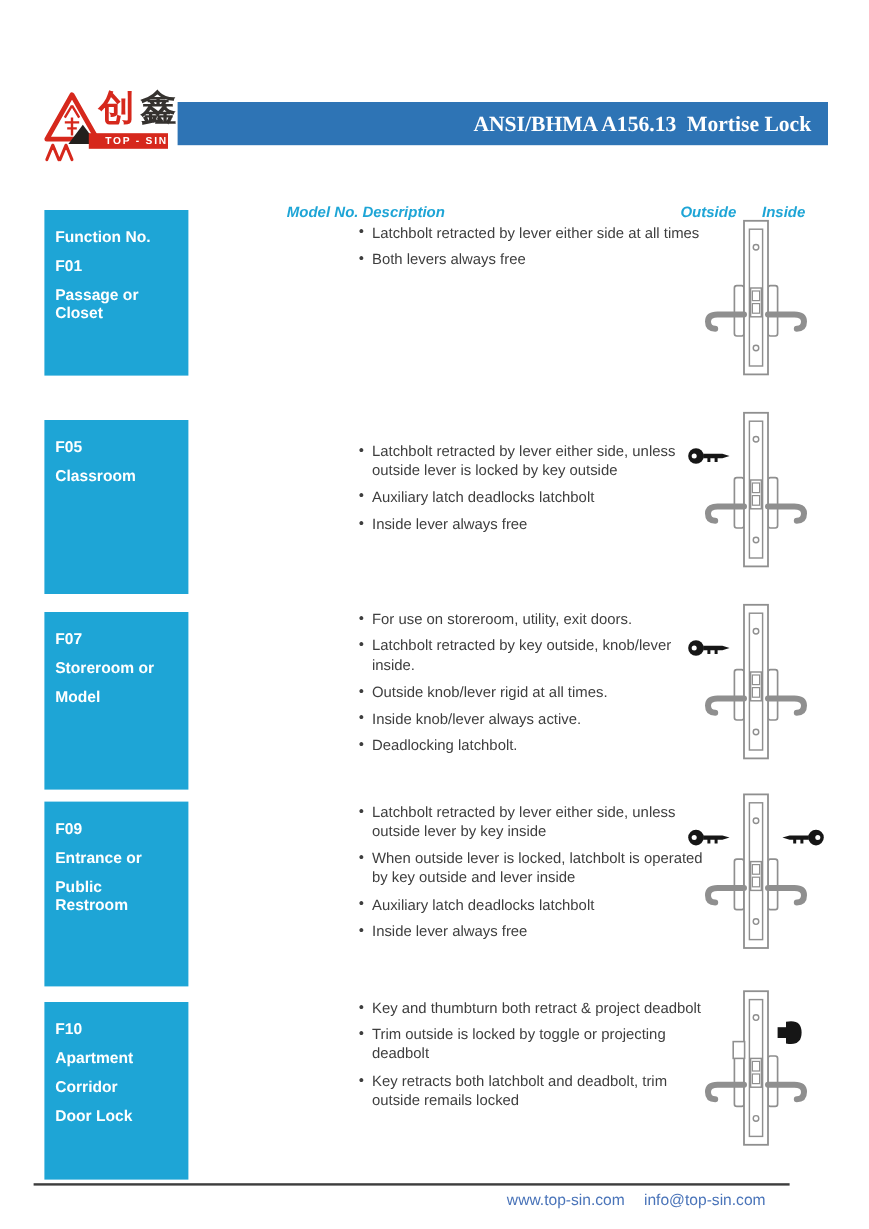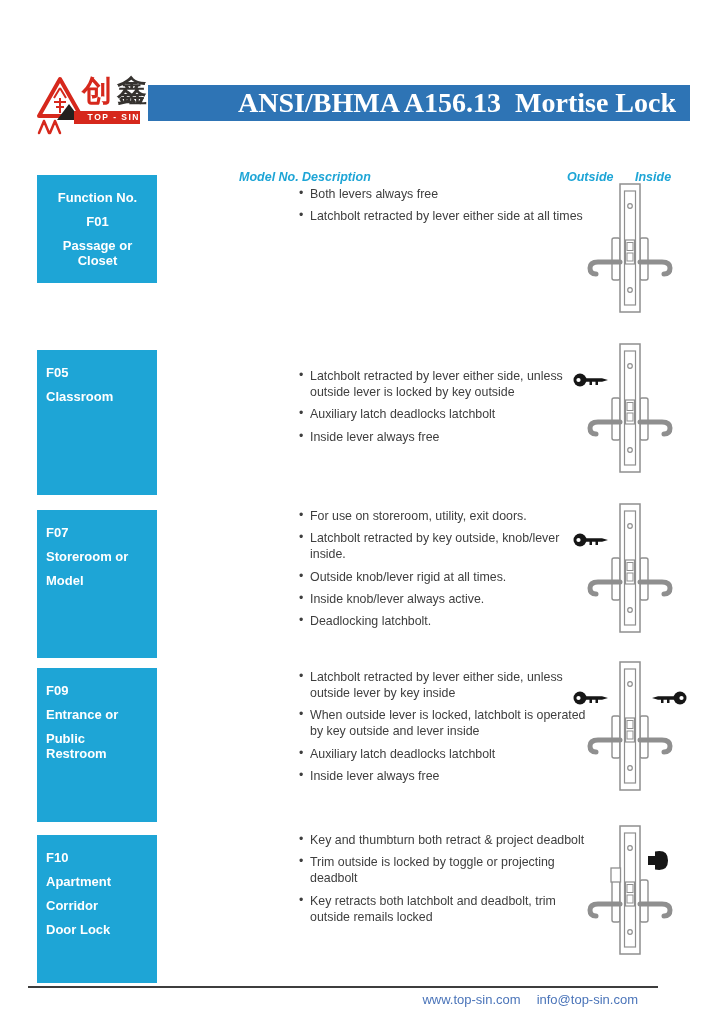--- a/index.html
+++ b/index.html
@@ -12,21 +12,21 @@
   .logo-emblem{position:absolute;left:0;top:2px;}
   .logo-chars{position:absolute;left:46px;top:0;font-weight:bold;font-size:30px;line-height:1.15;
               letter-spacing:5px;font-family:"DejaVu Sans",sans-serif;white-space:nowrap;}
   .char-chuang{color:var(--red);}
   .char-xin{color:#35322f;}
   .logo-strip{position:absolute;left:38px;top:37px;width:66px;height:13px;background:var(--red);
               color:#fff;font-size:8.5px;font-weight:bold;letter-spacing:1.5px;text-align:right;line-height:13px;}
 
   
   .banner{position:absolute;left:148px;top:85px;width:542px;height:36px;background:var(--blue);
-          color:#fff;font-family:"Liberation Serif",serif;font-weight:bold;font-size:28px;
+          color:#fff;font-family:"Liberation Serif",serif;font-weight:bold;font-size:18px;
           text-align:right;line-height:36px;padding-right:14px;box-sizing:border-box;white-space:pre;}
 
   
   .colhead{position:absolute;top:170px;color:var(--cyan);font-weight:bold;font-style:italic;font-size:12.5px;}
   #ch-model{left:205px;margin-left:34px;} #ch-desc{left:302px;} #ch-out{left:567px;} #ch-in{left:635px;}
 
   
   .fbox{position:absolute;left:37px;width:120px;background:var(--cyan);color:#fff;font-weight:bold;
         font-size:13px;box-sizing:border-box;padding:15px 8px 0 9px;}
   .fbox p{margin:0 0 9px;}
@@ -63,28 +63,28 @@
 
   <div class="banner">ANSI/BHMA A156.13  Mortise Lock</div>
 
   <div class="colhead" id="ch-model">Model No.</div>
   <div class="colhead" id="ch-desc">Description</div>
   <div class="colhead" id="ch-out">Outside</div>
   <div class="colhead" id="ch-in">Inside</div>
 
   <div id="rows">
       <section>
-        <div class="fbox" style="top: 175px; height: 108px; text-align: center;">
+        <div class="fbox" style="top: 175px; height: 138px;">
           <p>Function No.</p>
           <p>F01</p>
           <p>Passage or Closet</p>
         </div>
         <ul class="bullets" style="top: 187px;">
+          <li>Latchbolt retracted by lever either side at all times</li>
           <li>Both levers always free</li>
-          <li>Latchbolt retracted by lever either side at all times</li>
         </ul>
         <div class="diagram" style="top: 178px;"><svg width="124" height="140" viewBox="0 0 124 140">
             <rect x="44" y="60" width="8" height="42" rx="2" fill="#fff" stroke="#8f8f8f" stroke-width="1.4"></rect>
             <rect x="72" y="60" width="8" height="42" rx="2" fill="#fff" stroke="#8f8f8f" stroke-width="1.4"></rect>
             <rect x="52" y="6" width="20" height="128" fill="#fff" stroke="#8f8f8f" stroke-width="1.5"></rect>
             <rect x="56.5" y="13" width="11" height="114" fill="#fff" stroke="#8f8f8f" stroke-width="1.2"></rect>
             <circle cx="62" cy="28" r="2.3" fill="none" stroke="#8f8f8f" stroke-width="1.2"></circle>
             <circle cx="62" cy="112" r="2.3" fill="none" stroke="#8f8f8f" stroke-width="1.2"></circle>
             <rect x="57.5" y="62" width="9" height="24" fill="#fff" stroke="#8f8f8f" stroke-width="1.2"></rect>
             <rect x="59" y="64.5" width="6" height="8" fill="#fff" stroke="#8f8f8f" stroke-width="1"></rect>

